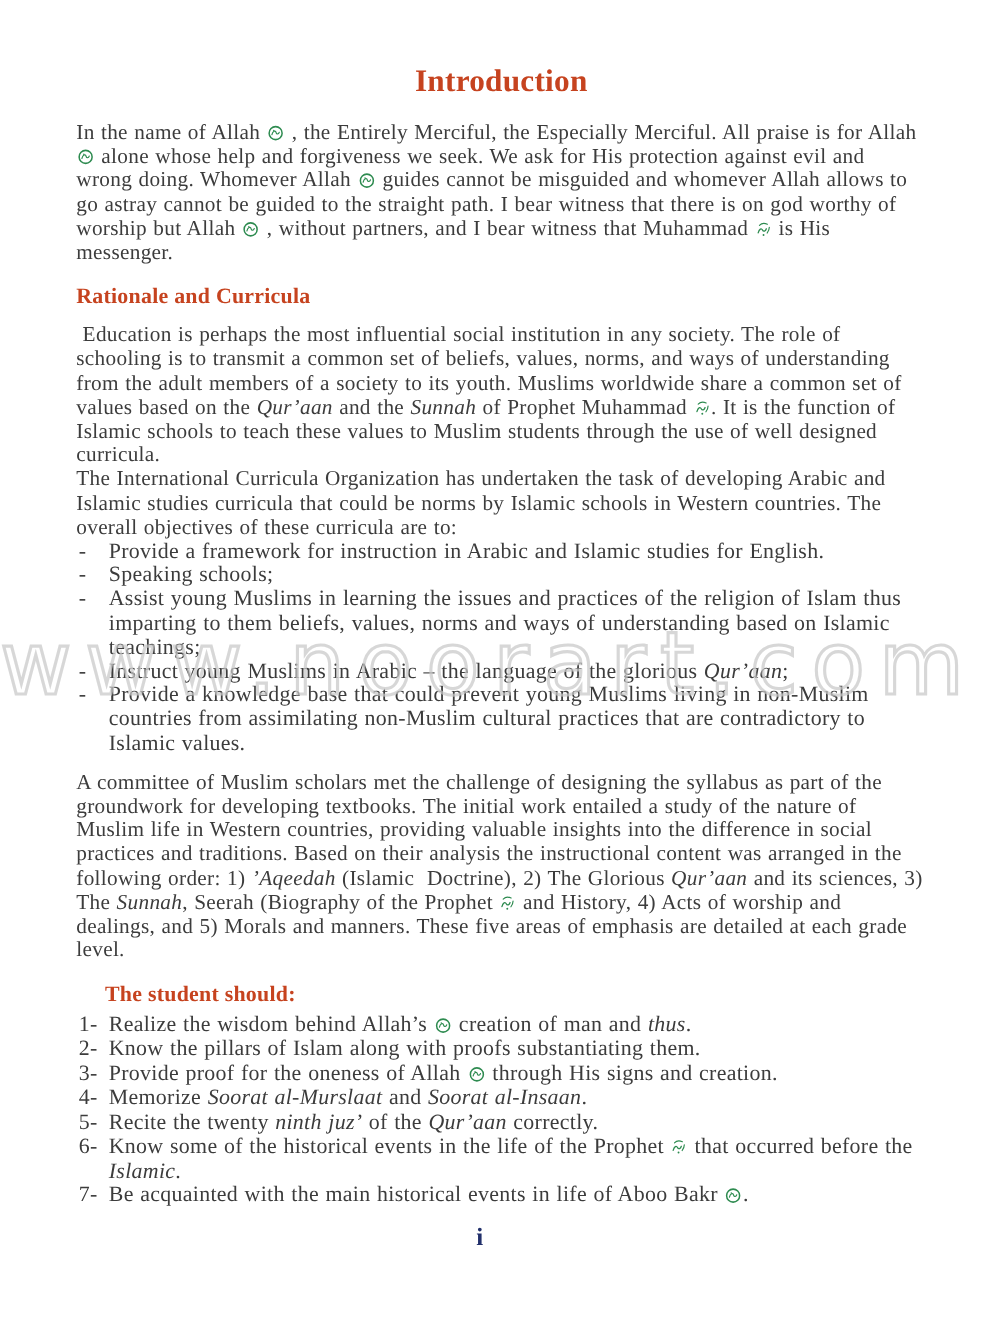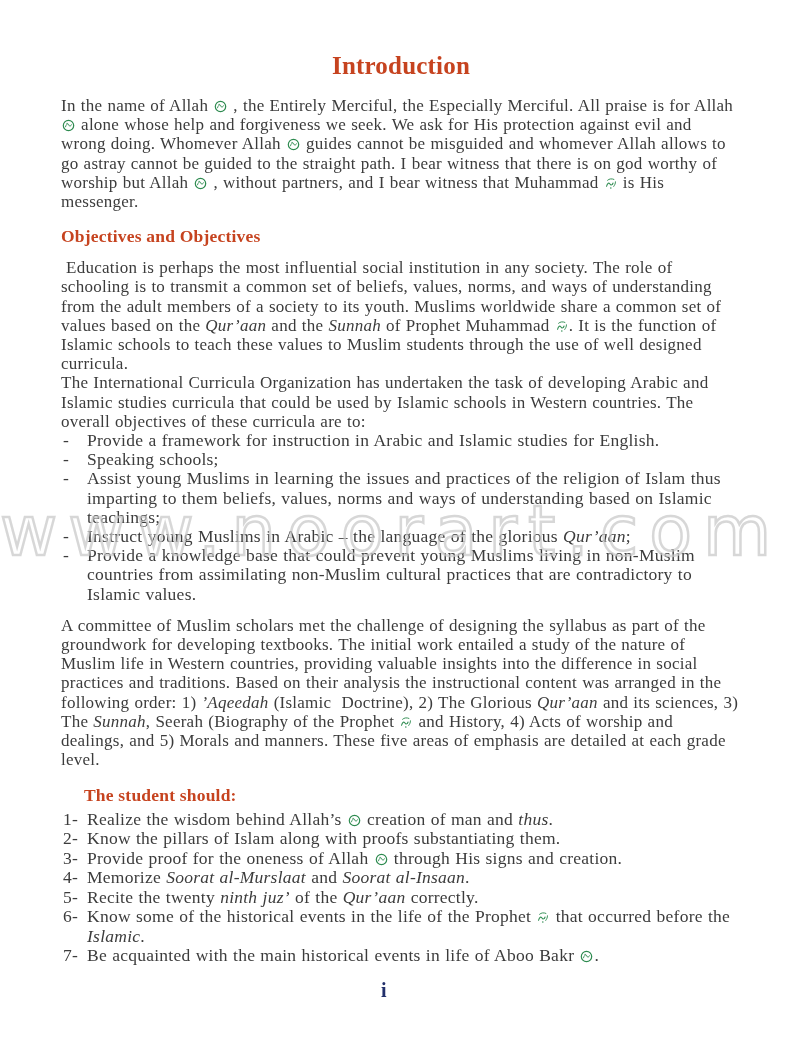--- a/index.html
+++ b/index.html
@@ -97,31 +97,31 @@
   </svg>
 </span> , without partners, and I bear witness that Muhammad <span class="honorific" data-name="prophet-honorific-icon">
   <svg width="12" height="14" viewBox="0 0 14 16" aria-hidden="true">
     <path d="M1.8 11.8 C2.8 8 4.8 7.2 5.8 9.2 C6.8 11.2 8.8 10.2 9.4 8" fill="none" stroke="currentColor" stroke-width="1.2" stroke-linecap="round"></path>
     <path d="M3 4.8 C5 2.8 8 2.8 10.4 3.8" fill="none" stroke="currentColor" stroke-width="1.1" stroke-linecap="round"></path>
     <path d="M10.2 12 C11.4 10.2 12.2 8.8 12.2 6.6" fill="none" stroke="currentColor" stroke-width="1.1" stroke-linecap="round"></path>
     <circle cx="6.8" cy="13.8" r="0.9" fill="currentColor"></circle>
   </svg>
 </span> is His messenger.</p>
         <div data-name="spacer" style="height: 16px;"></div>
-        <h2 class="sect" data-name="section-heading-rationale">Objectives and Objectives</h2>
+        <h2 class="sect" data-name="section-heading-rationale">Rationale and Curricula</h2>
         <div data-name="spacer" style="height: 12px;"></div>
         <p class="para" data-name="rationale-paragraph-1">&nbsp;Education is perhaps the most influential social institution in any society. The role of schooling is to transmit a common set of beliefs, values, norms, and ways of understanding from the adult members of a society to its youth. Muslims worldwide share a common set of values based on the <i data-name="italic-term">Qur’aan</i> and the <i data-name="italic-term">Sunnah</i> of Prophet Muhammad <span class="honorific" data-name="prophet-honorific-icon">
   <svg width="12" height="14" viewBox="0 0 14 16" aria-hidden="true">
     <path d="M1.8 11.8 C2.8 8 4.8 7.2 5.8 9.2 C6.8 11.2 8.8 10.2 9.4 8" fill="none" stroke="currentColor" stroke-width="1.2" stroke-linecap="round"></path>
     <path d="M3 4.8 C5 2.8 8 2.8 10.4 3.8" fill="none" stroke="currentColor" stroke-width="1.1" stroke-linecap="round"></path>
     <path d="M10.2 12 C11.4 10.2 12.2 8.8 12.2 6.6" fill="none" stroke="currentColor" stroke-width="1.1" stroke-linecap="round"></path>
     <circle cx="6.8" cy="13.8" r="0.9" fill="currentColor"></circle>
   </svg>
 </span>. It is the function of Islamic schools to teach these values to Muslim students through the use of well designed curricula.</p>
-        <p class="para" data-name="rationale-paragraph-2">The International Curricula Organization has undertaken the task of developing Arabic and Islamic studies curricula that could be used by Islamic schools in Western countries. The overall objectives of these curricula are to:</p>
+        <p class="para" data-name="rationale-paragraph-2">The International Curricula Organization has undertaken the task of developing Arabic and Islamic studies curricula that could be norms by Islamic schools in Western countries. The overall objectives of these curricula are to:</p>
         <div class="list" data-name="objectives-list">
           <div class="li" data-name="list-item">
             <span class="marker" data-name="list-marker">-</span>
             <span class="li-text" data-name="list-item-text">Provide a framework for instruction in Arabic and Islamic studies for English.</span>
           </div>
           <div class="li" data-name="list-item">
             <span class="marker" data-name="list-marker">-</span>
             <span class="li-text" data-name="list-item-text">Speaking schools;</span>
           </div>
           <div class="li" data-name="list-item">

